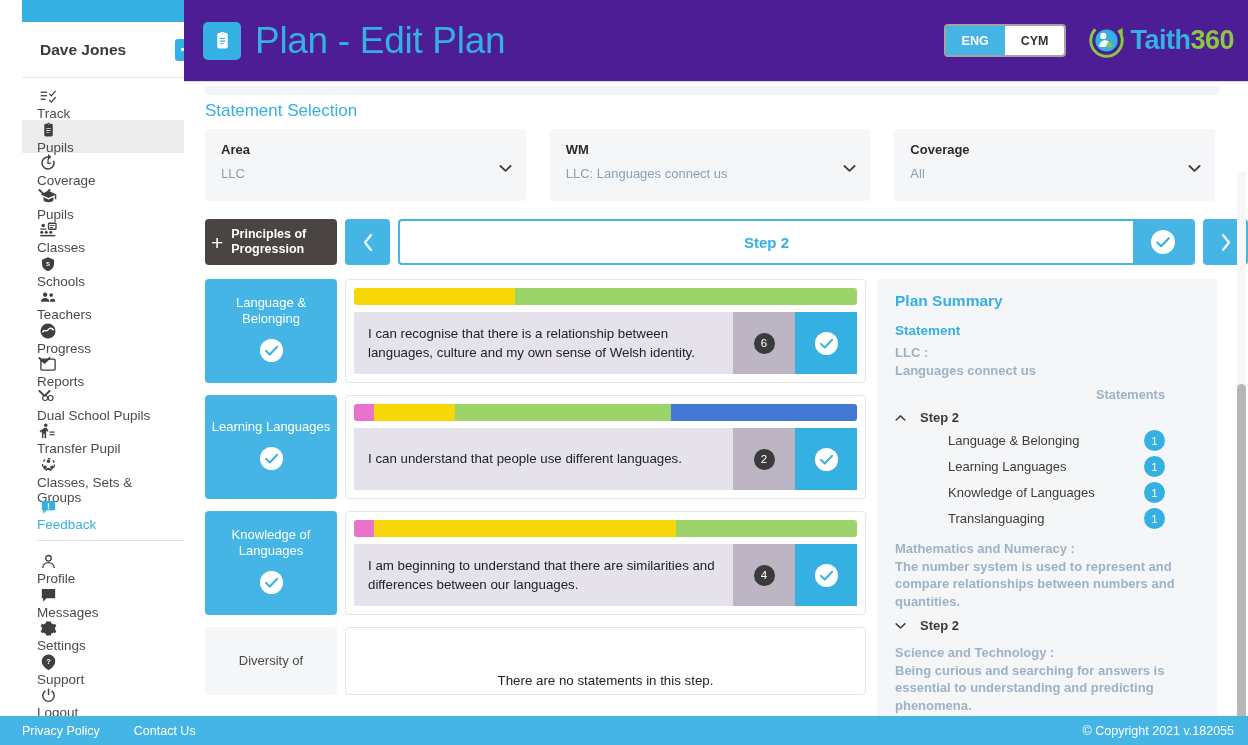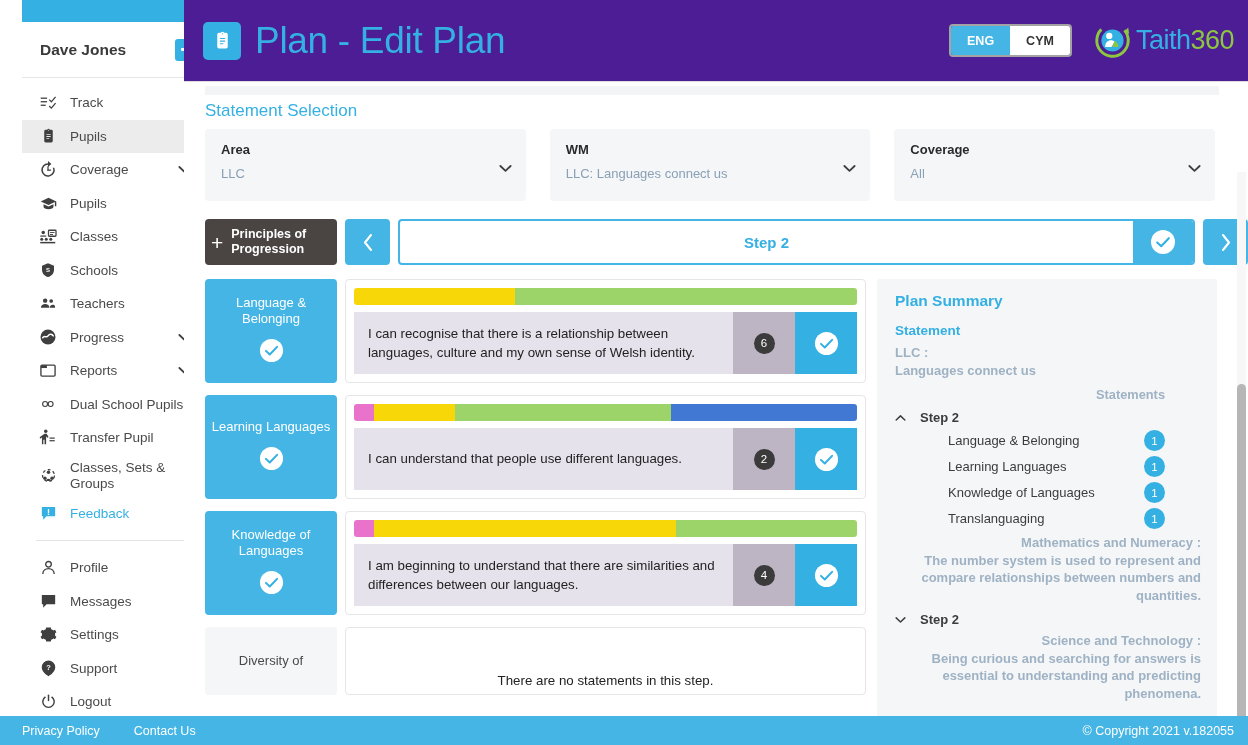--- a/index.html
+++ b/index.html
@@ -29,24 +29,24 @@
   .sb-user-name { font-size: 15.5px; font-weight: bold; color: #3a3a3a; flex: 1; }
   .sb-collapse {
     width: 22px; height: 22px; background: #35b0e2; border-radius: 3px;
     display: flex; align-items: center; justify-content: center;
     margin-right: -6px;
   }
   .sb-collapse i { display: block; width: 11px; height: 2.5px; background: #fff; border-radius: 1px; }
 
   .sb-nav { padding-top: 8px; }
   .sb-item {
-    display: flex; align-items: center;
+    display: flex; 
     height: 33.5px; padding: 0 14px 0 15px;
     color: #4a4a4a; font-size: 13.5px;
-    cursor: pointer; position: relative;
+    cursor: pointer; position: relative; flex-direction: column;
   }
   .sb-item.two-line { height: 42px; }
   .sb-item.active { background: #ececec; }
   .sb-item.feedback .sb-label { color: #35b0e2; }
   .sb-ico {
     width: 22px; height: 20px; margin-right: 11px;
     display: flex; align-items: center; justify-content: center;
     flex-shrink: 0;
   }
   .sb-ico svg { display: block; }
@@ -69,21 +69,21 @@
   .lang-toggle {
     display: flex; border: 2px solid #a3a3a3; border-radius: 4px; overflow: hidden;
     margin-right: 22px; height: 33px;
   }
   .lang-btn {
     padding: 0 16px; display: flex; align-items: center; justify-content: center;
     font-size: 12.5px; font-weight: bold; color: #333; background: #fff; cursor: pointer;
   }
   .lang-btn.sel { background: #44b5e4; color: #fff; }
   .brand { display: flex; align-items: center; }
-  .brand-text { font-size: 27px; font-weight: normal; letter-spacing: -0.5px; }
+  .brand-text { font-size: 27px; font-weight: bold; letter-spacing: -0.5px; }
   .brand-t { color: #35b0e2; }
   .brand-360 { color: #8dc63f; }
 
   
   .main {
     position: absolute; left: 184px; top: 82px; width: 1064px; height: 634px;
     background: #fff; overflow: hidden;
   }
   .topstrip { height: 9px; background: #f2f4f6; margin: 4px 29px 0 21px; }
   .sec-title { font-size: 17px; color: #35b0e2; padding: 6px 0 8px 21px; }
@@ -172,21 +172,21 @@
   .ps-muted { font-size: 13px; font-weight: bold; color: #9fb2c4; line-height: 1.35; margin-top: 6px; }
   .ps-stmts-hdr { font-size: 12.8px; font-weight: bold; color: #9fb2c4; text-align: right; margin-top: 8px; padding-right: 36px; }
   .ps-step { display: flex; align-items: center; gap: 14px; margin-top: 8px; font-size: 13px; font-weight: bold; color: #3c3c3c; cursor: pointer; }
   .ps-step .car { width: 11px; display: flex; justify-content: center; }
   .ps-line { display: flex; align-items: center; margin-top: 5px; padding-left: 53px; }
   .ps-line-label { flex: 1; font-size: 13px; color: #3c3c3c; }
   .ps-pill {
     width: 21px; height: 21px; border-radius: 50%; background: #35b0e2; color: #fff;
     font-size: 11.5px; display: flex; align-items: center; justify-content: center; margin-right: 36px;
   }
-  .ps-block { margin-top: 5px; text-align: right; }
+  .ps-block { margin-top: 11px; }
 
   
   .vscroll { position: absolute; right: 2px; top: 90px; width: 9px; height: 620px; background: #f7f7f7; }
   .vthumb { position: absolute; left: 0; top: 212px; width: 9px; height: 360px; background: #b6b6b6; border-radius: 5px; }
 
   
   .footer {
     position: absolute; left: 0; bottom: 0; width: 1248px; height: 29px;
     background: #44b5e4; display: flex; align-items: center; padding: 0 14px 0 22px;
     color: #fff; font-size: 12.5px;

